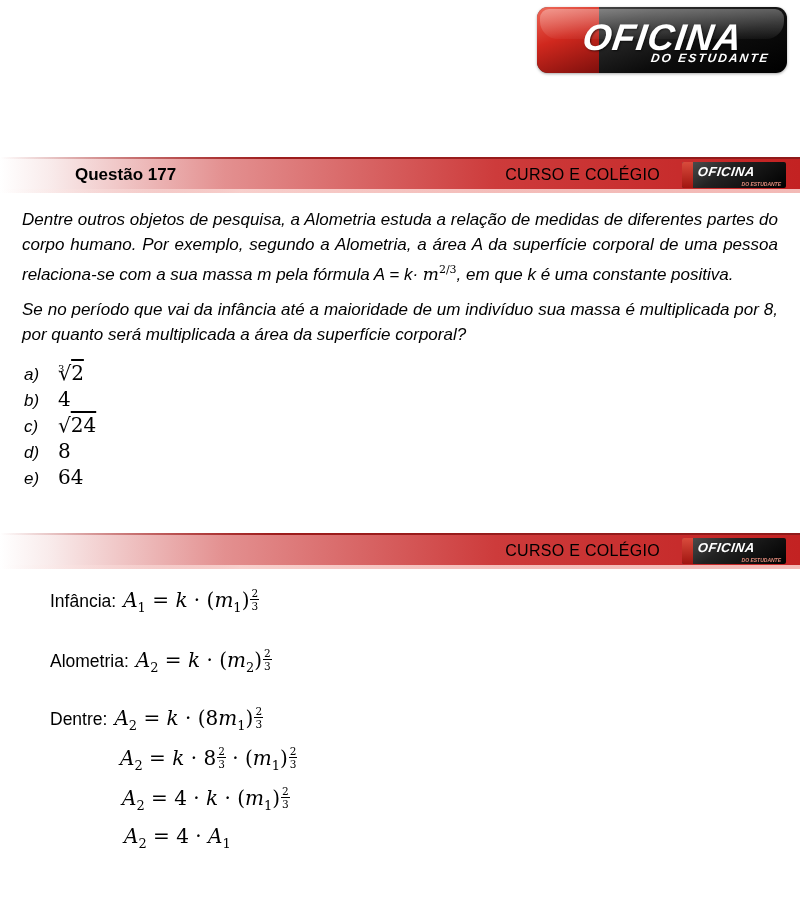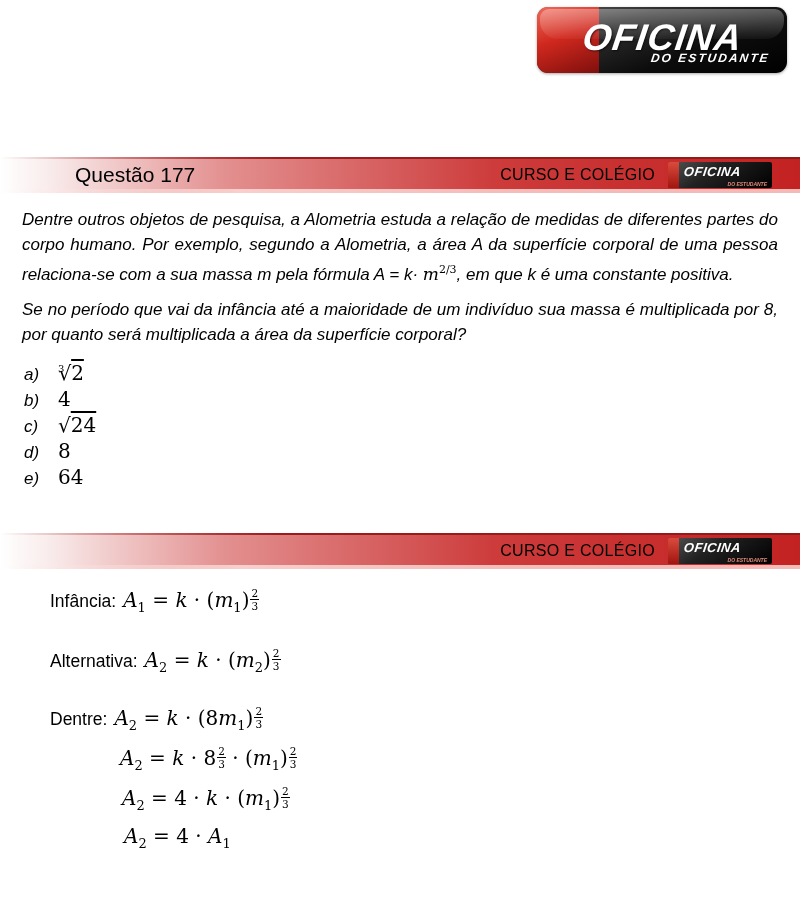--- a/index.html
+++ b/index.html
@@ -20,22 +20,22 @@
         letter-spacing:2px;transform:skewX(-8deg);}
 
   
   .bar{position:relative;height:36px;
        background:linear-gradient(to right,#ffffff 0%,#f9ecec 6%,#e39090 28%,#cd3b3b 62%,#c32222 100%);}
   .bar::before{content:"";position:absolute;top:0;left:0;right:0;height:2px;
        background:linear-gradient(to right,rgba(160,30,30,0),#9c1c1c 35%,#8f1a1a);}
   .bar::after{content:"";position:absolute;bottom:0;left:0;right:0;height:4px;
        background:linear-gradient(to right,rgba(255,238,235,0),rgba(255,230,226,.75) 30%,rgba(255,224,220,.8));}
   .bar1{margin-top:84px;}
-  .bar-title{position:absolute;left:75px;top:0;line-height:36px;font-weight:400;font-size:21px;}
-  .bar-right{position:absolute;right:28px;top:0;height:36px;display:flex;align-items:center;gap:13px;}
+  .bar-title{position:absolute;left:75px;top:0;line-height:36px;font-weight:700;font-size:17px;}
+  .bar-right{position:absolute;right:14px;top:0;height:36px;display:flex;align-items:center;gap:22px;}
   .bar-right-text{font-size:16px;letter-spacing:.3px;}
   .mini-logo{position:relative;width:104px;height:26px;border-radius:2px;overflow:hidden;
        background:linear-gradient(145deg,#555 0%,#222 40%,#000 100%);}
   .mini-red{position:absolute;left:0;top:0;bottom:0;width:11px;background:linear-gradient(#d94b3c,#a11510);}
   .mini-brand{position:absolute;left:16px;top:2px;color:#fff;font:italic 700 13px "Liberation Sans",sans-serif;
        letter-spacing:.5px;transform:skewX(-8deg);}
   .mini-tag{position:absolute;right:5px;bottom:1px;color:#e08a7a;font:italic 700 5px "Liberation Sans",sans-serif;}
 
   
   .qtext{margin:14px 22px 0;font:italic 17px/25px "Liberation Sans",sans-serif;text-align:justify;}
@@ -139,21 +139,21 @@
   </div>
 
   <div class="solution">
     <div class="sol-line sl-1">
       <span class="sol-label">Infância:</span><span class="math"><span class="mi">A</span><span class="msub">1</span><span class="mr"> = </span><span class="mi">k</span><span class="mr"> · (</span><span class="mi">m</span><span class="msub">1</span><span class="mr">)</span><span class="mfrac">
             <span class="fn">2</span>
             <span class="fd">3</span>
           </span></span>
     </div>
     <div class="sol-line sl-2">
-      <span class="sol-label">Alternativa:</span><span class="math"><span class="mi">A</span><span class="msub">2</span><span class="mr"> = </span><span class="mi">k</span><span class="mr"> · (</span><span class="mi">m</span><span class="msub">2</span><span class="mr">)</span><span class="mfrac">
+      <span class="sol-label">Alometria:</span><span class="math"><span class="mi">A</span><span class="msub">2</span><span class="mr"> = </span><span class="mi">k</span><span class="mr"> · (</span><span class="mi">m</span><span class="msub">2</span><span class="mr">)</span><span class="mfrac">
             <span class="fn">2</span>
             <span class="fd">3</span>
           </span></span>
     </div>
     <div class="sol-line sl-4">
       <span class="sol-label">Dentre:</span><span class="math"><span class="mi">A</span><span class="msub">2</span><span class="mr"> = </span><span class="mi">k</span><span class="mr"> · (8</span><span class="mi">m</span><span class="msub">1</span><span class="mr">)</span><span class="mfrac">
             <span class="fn">2</span>
             <span class="fd">3</span>
           </span></span>
     </div>

